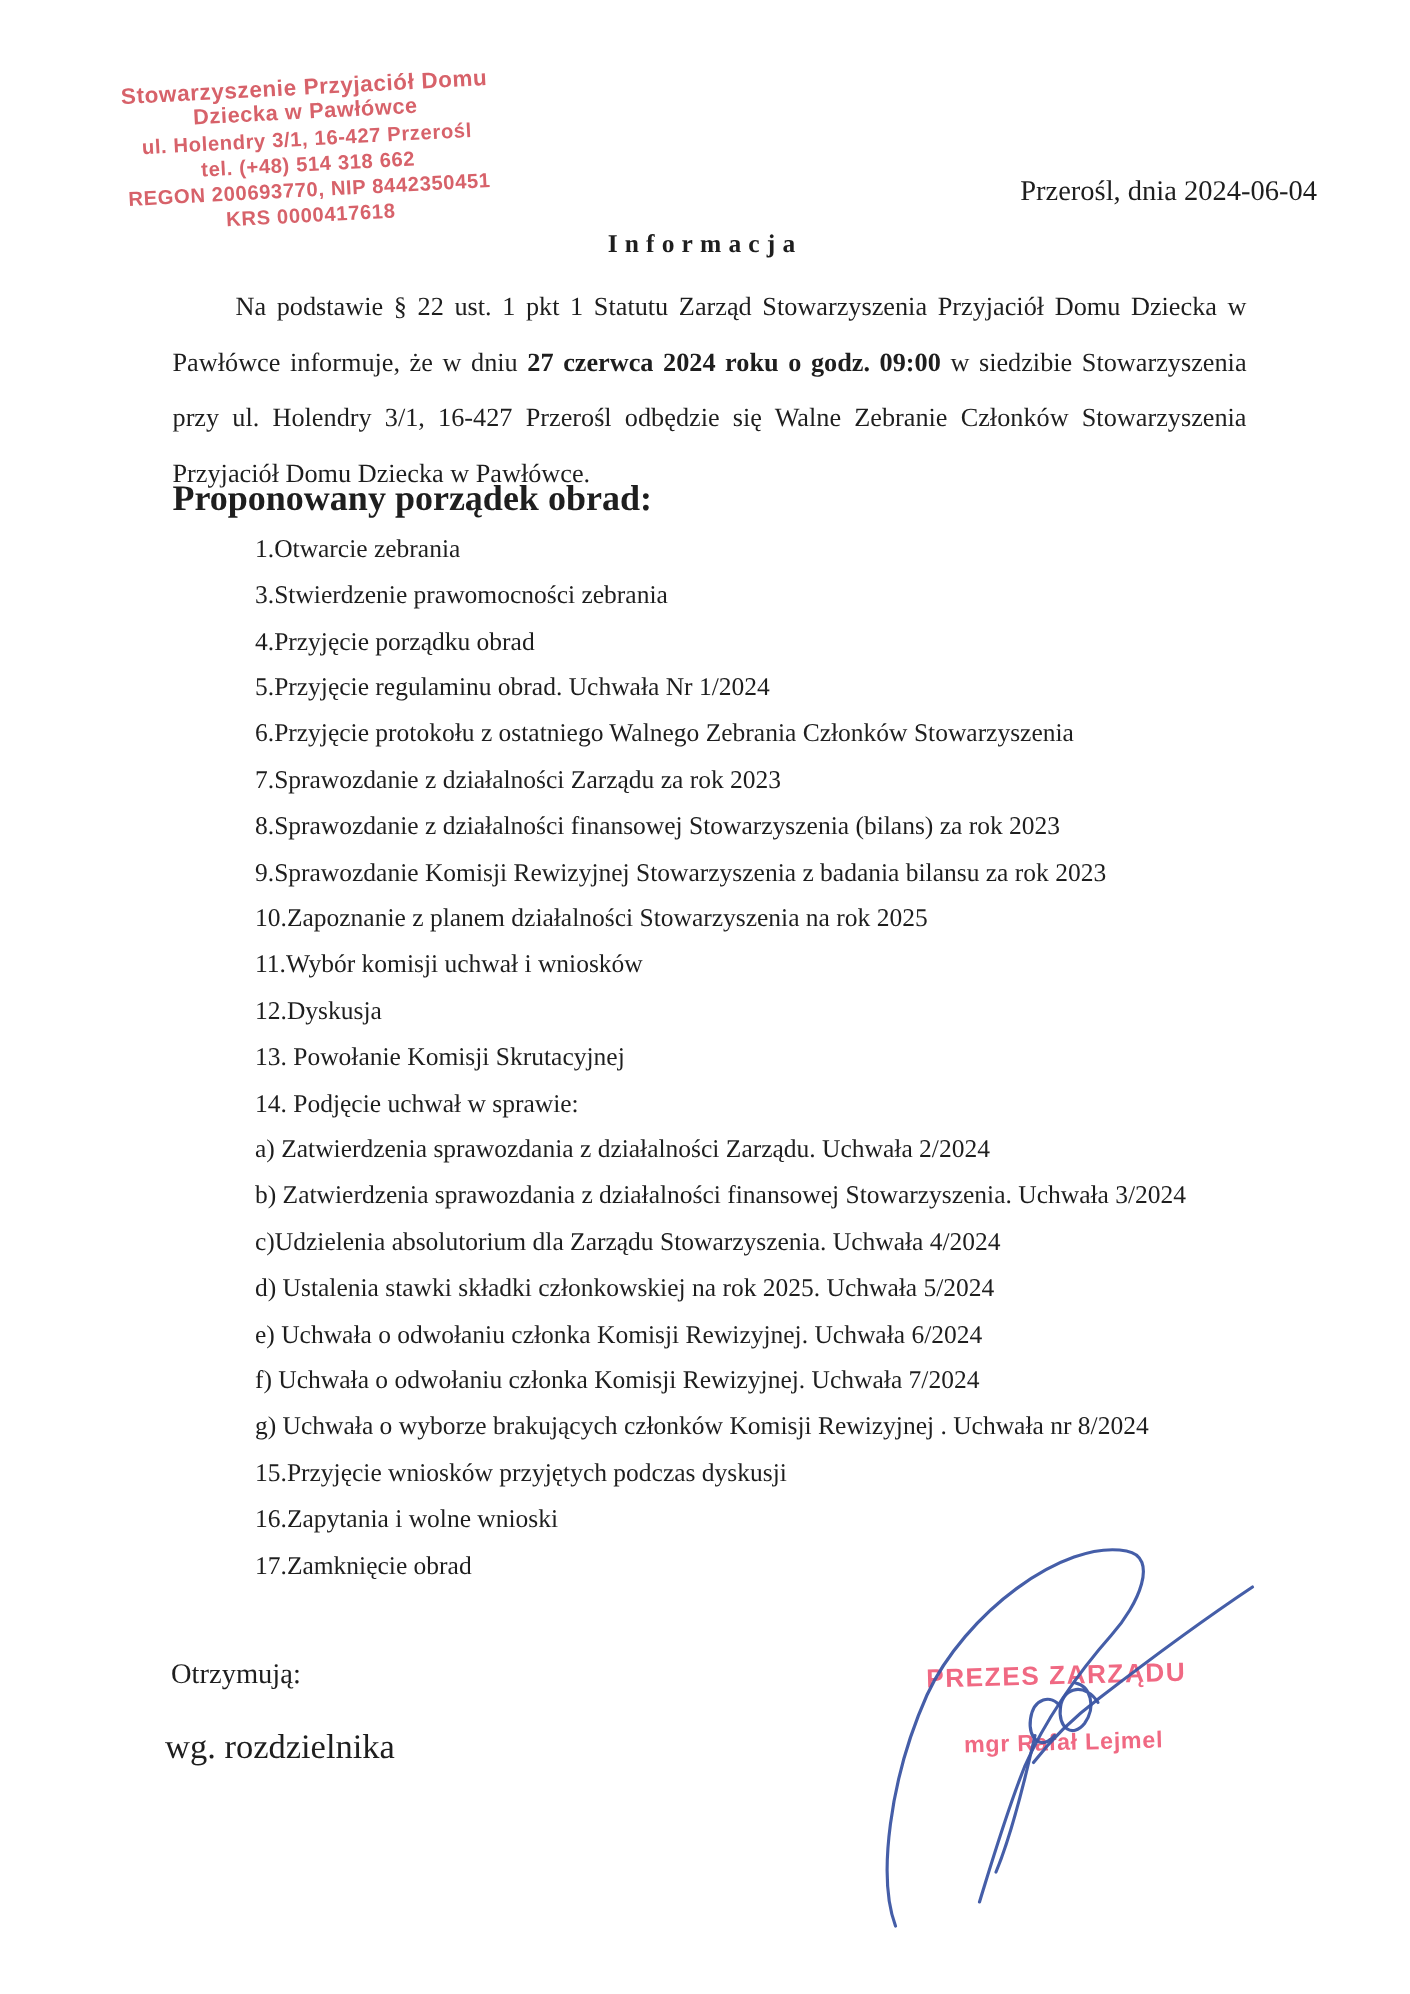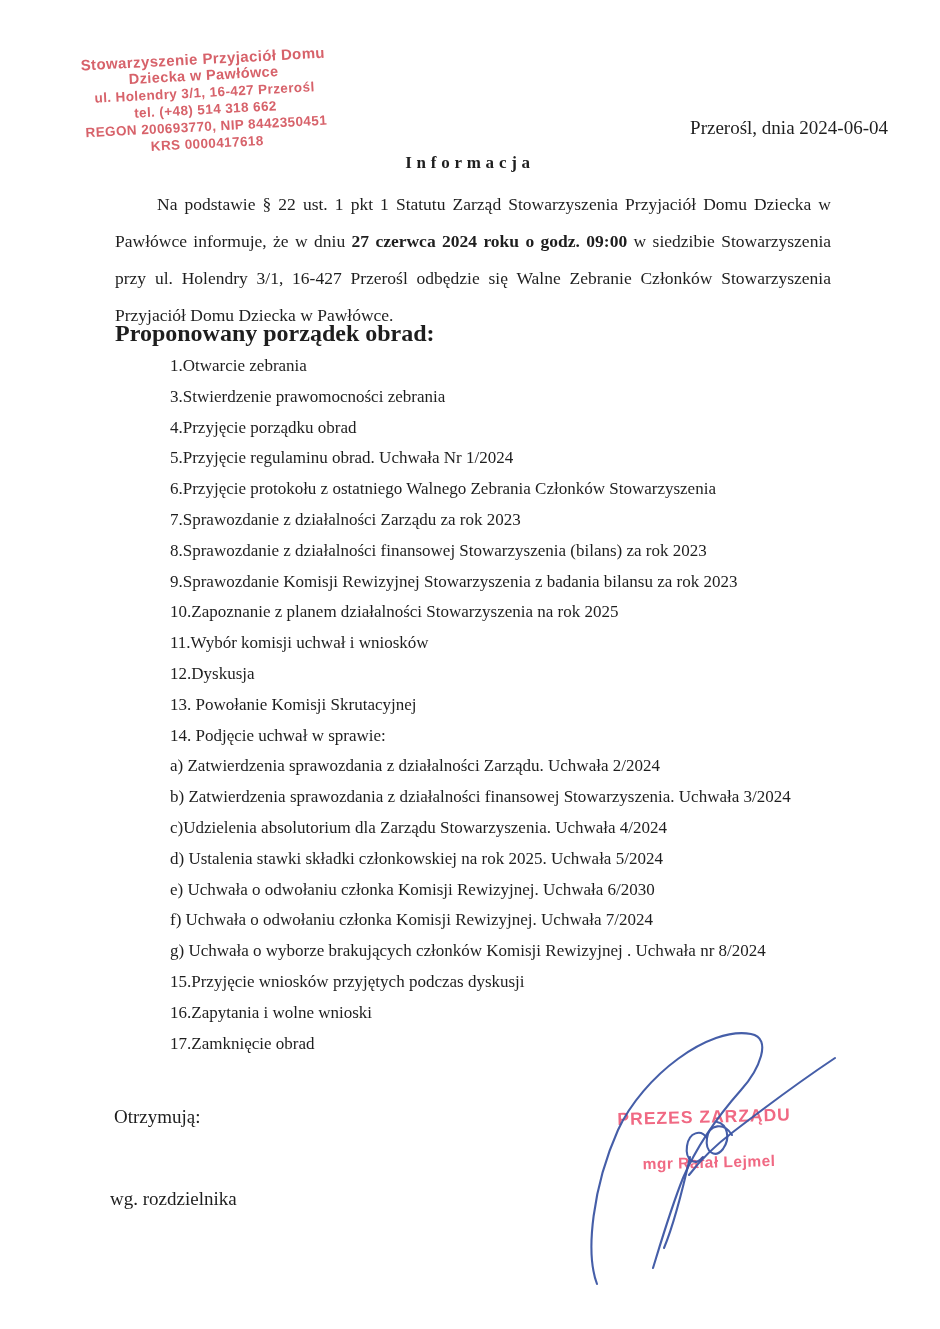--- a/index.html
+++ b/index.html
@@ -26,21 +26,21 @@
     font-weight:bold;
     text-align:center;
     font-size:13.5px;line-height:17px;
     letter-spacing:0.4px;
     opacity:0.92;
   }
   .header-stamp .stamp-line:nth-child(1){font-size:15px;}
   .header-stamp .stamp-line:nth-child(2){font-size:14.5px;}
   
   .date-line{
-    position:absolute;top:117px;right:52px;
+    position:absolute;top:117px;right:62px;
     font-size:19px;
   }
   
   .doc-title{
     position:absolute;top:153px;left:0;width:100%;
     text-align:center;
     font-weight:bold;font-size:17px;
     letter-spacing:0.28em;
   }
   
@@ -62,21 +62,21 @@
   .agenda-item{
     height:30.8px;
     font-size:17px;
     white-space:nowrap;
   }
   
   .recipients-label{
     position:absolute;left:114px;top:1106px;font-size:19px;
   }
   .recipients-value{
-    position:absolute;left:110px;top:1152px;font-size:19px;margin-top:36px;
+    position:absolute;left:110px;top:1152px;font-size:23px;
   }
   
   .president-stamp{
     position:absolute;left:618px;top:1106px;width:230px;
     transform:rotate(-1.5deg);
     color:var(--seal-pink);
     font-family:"Liberation Sans", sans-serif;
     font-weight:bold;
     opacity:0.9;
   }
@@ -128,21 +128,21 @@
       <div class="agenda-item">9.Sprawozdanie Komisji Rewizyjnej Stowarzyszenia z badania bilansu za rok 2023</div>
       <div class="agenda-item">10.Zapoznanie z planem działalności Stowarzyszenia na rok 2025</div>
       <div class="agenda-item">11.Wybór komisji uchwał i wniosków</div>
       <div class="agenda-item">12.Dyskusja</div>
       <div class="agenda-item">13. Powołanie Komisji Skrutacyjnej</div>
       <div class="agenda-item">14. Podjęcie uchwał w sprawie:</div>
       <div class="agenda-item">a) Zatwierdzenia sprawozdania z działalności Zarządu. Uchwała 2/2024</div>
       <div class="agenda-item">b) Zatwierdzenia sprawozdania z działalności finansowej Stowarzyszenia. Uchwała 3/2024</div>
       <div class="agenda-item">c)Udzielenia absolutorium dla Zarządu Stowarzyszenia. Uchwała 4/2024</div>
       <div class="agenda-item">d) Ustalenia stawki składki członkowskiej na rok 2025. Uchwała 5/2024</div>
-      <div class="agenda-item">e) Uchwała o odwołaniu członka Komisji Rewizyjnej. Uchwała 6/2030</div>
+      <div class="agenda-item">e) Uchwała o odwołaniu członka Komisji Rewizyjnej. Uchwała 6/2024</div>
       <div class="agenda-item">f) Uchwała o odwołaniu członka Komisji Rewizyjnej. Uchwała 7/2024</div>
       <div class="agenda-item">g) Uchwała o wyborze brakujących członków Komisji Rewizyjnej . Uchwała nr 8/2024</div>
       <div class="agenda-item">15.Przyjęcie wniosków przyjętych podczas dyskusji</div>
       <div class="agenda-item">16.Zapytania i wolne wnioski</div>
       <div class="agenda-item">17.Zamknięcie obrad</div>
     </div>
 
   <div class="recipients-label">Otrzymują:</div>
 
   <div class="recipients-value">wg. rozdzielnika</div>

